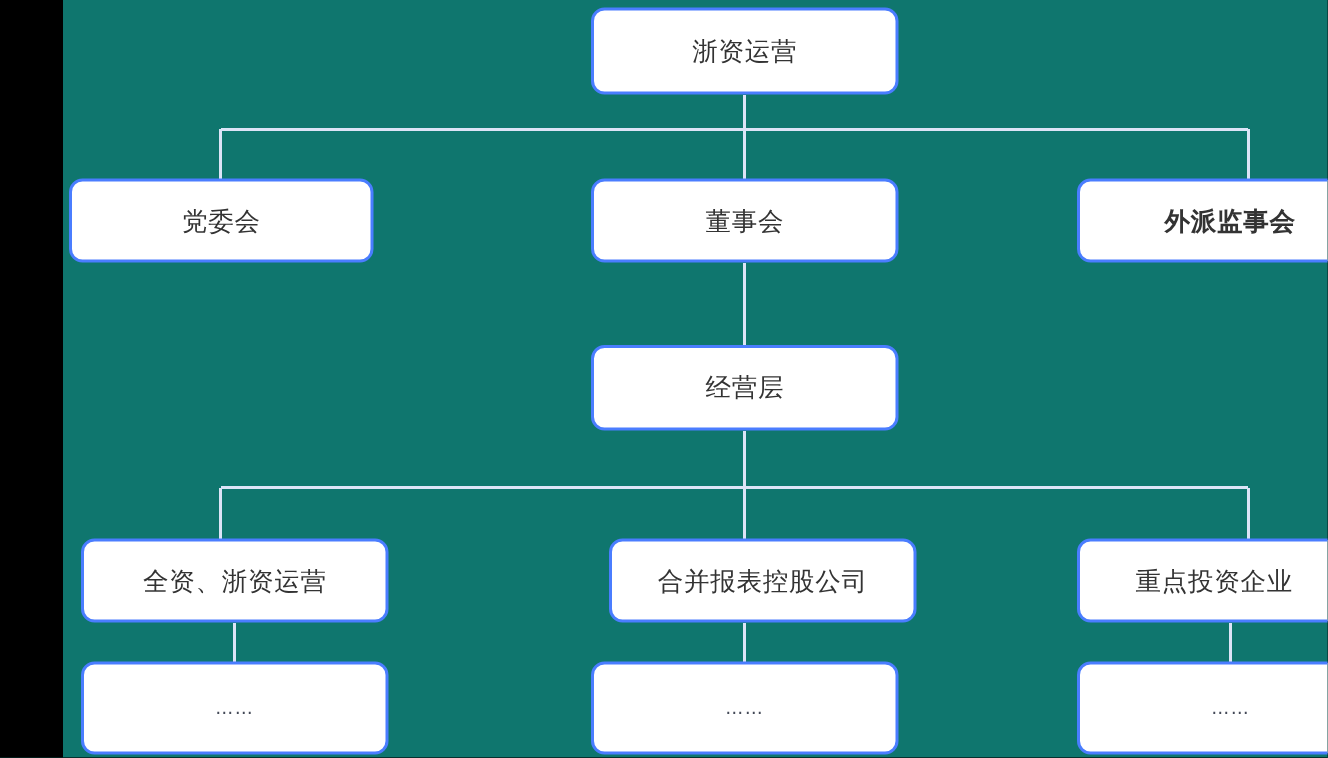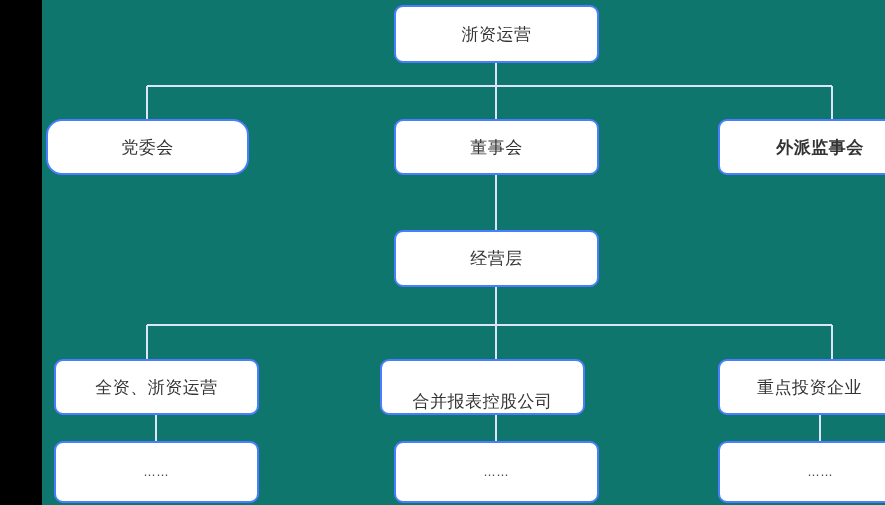--- a/index.html
+++ b/index.html
@@ -75,38 +75,38 @@
       <path d="M114,415 L114,441"></path>
       <path d="M454,415 L454,441"></path>
       <path d="M778,415 L778,441"></path>
     </g>
   </svg>
 
   <div class="node" style="left:352px; top:5px; width:205px; height:58px;">
     <span>浙资运营</span>
   </div>
 
-  <div class="node" style="left:4px; top:119px; width:203px; height:56px;border-radius:16px;">
+  <div class="node" style="left:4px; top:119px; width:203px; height:56px;">
     <span>党委会</span>
   </div>
   <div class="node" style="left:352px; top:119px; width:205px; height:56px;text-align:right;">
     <span>董事会</span>
   </div>
   <div class="node" style="left:676px; top:119px; width:204px; height:56px;font-weight:bold;">
     <span>外派监事会</span>
   </div>
 
   <div class="node" style="left:352px; top:230px; width:205px; height:57px;font-family:Liberation Mono, monospace;">
     <span>经营层</span>
   </div>
 
   <div class="node" style="left:12px; top:359px; width:205px; height:56px;">
     <span>全资、浙资运营</span>
   </div>
-  <div class="node" style="left:338px; top:359px; width:205px; height:56px;align-items:flex-end;">
+  <div class="node" style="left:364px; top:359px; width:205px; height:56px;">
     <span>合并报表控股公司</span>
   </div>
   <div class="node" style="left:676px; top:359px; width:183px; height:56px;">
     <span>重点投资企业</span>
   </div>
 
   <div class="node ellipsis" style="left:12px; top:441px; width:205px; height:62px;">
     <span>……</span>
   </div>
   <div class="node ellipsis" style="left:352px; top:441px; width:205px; height:62px;">

